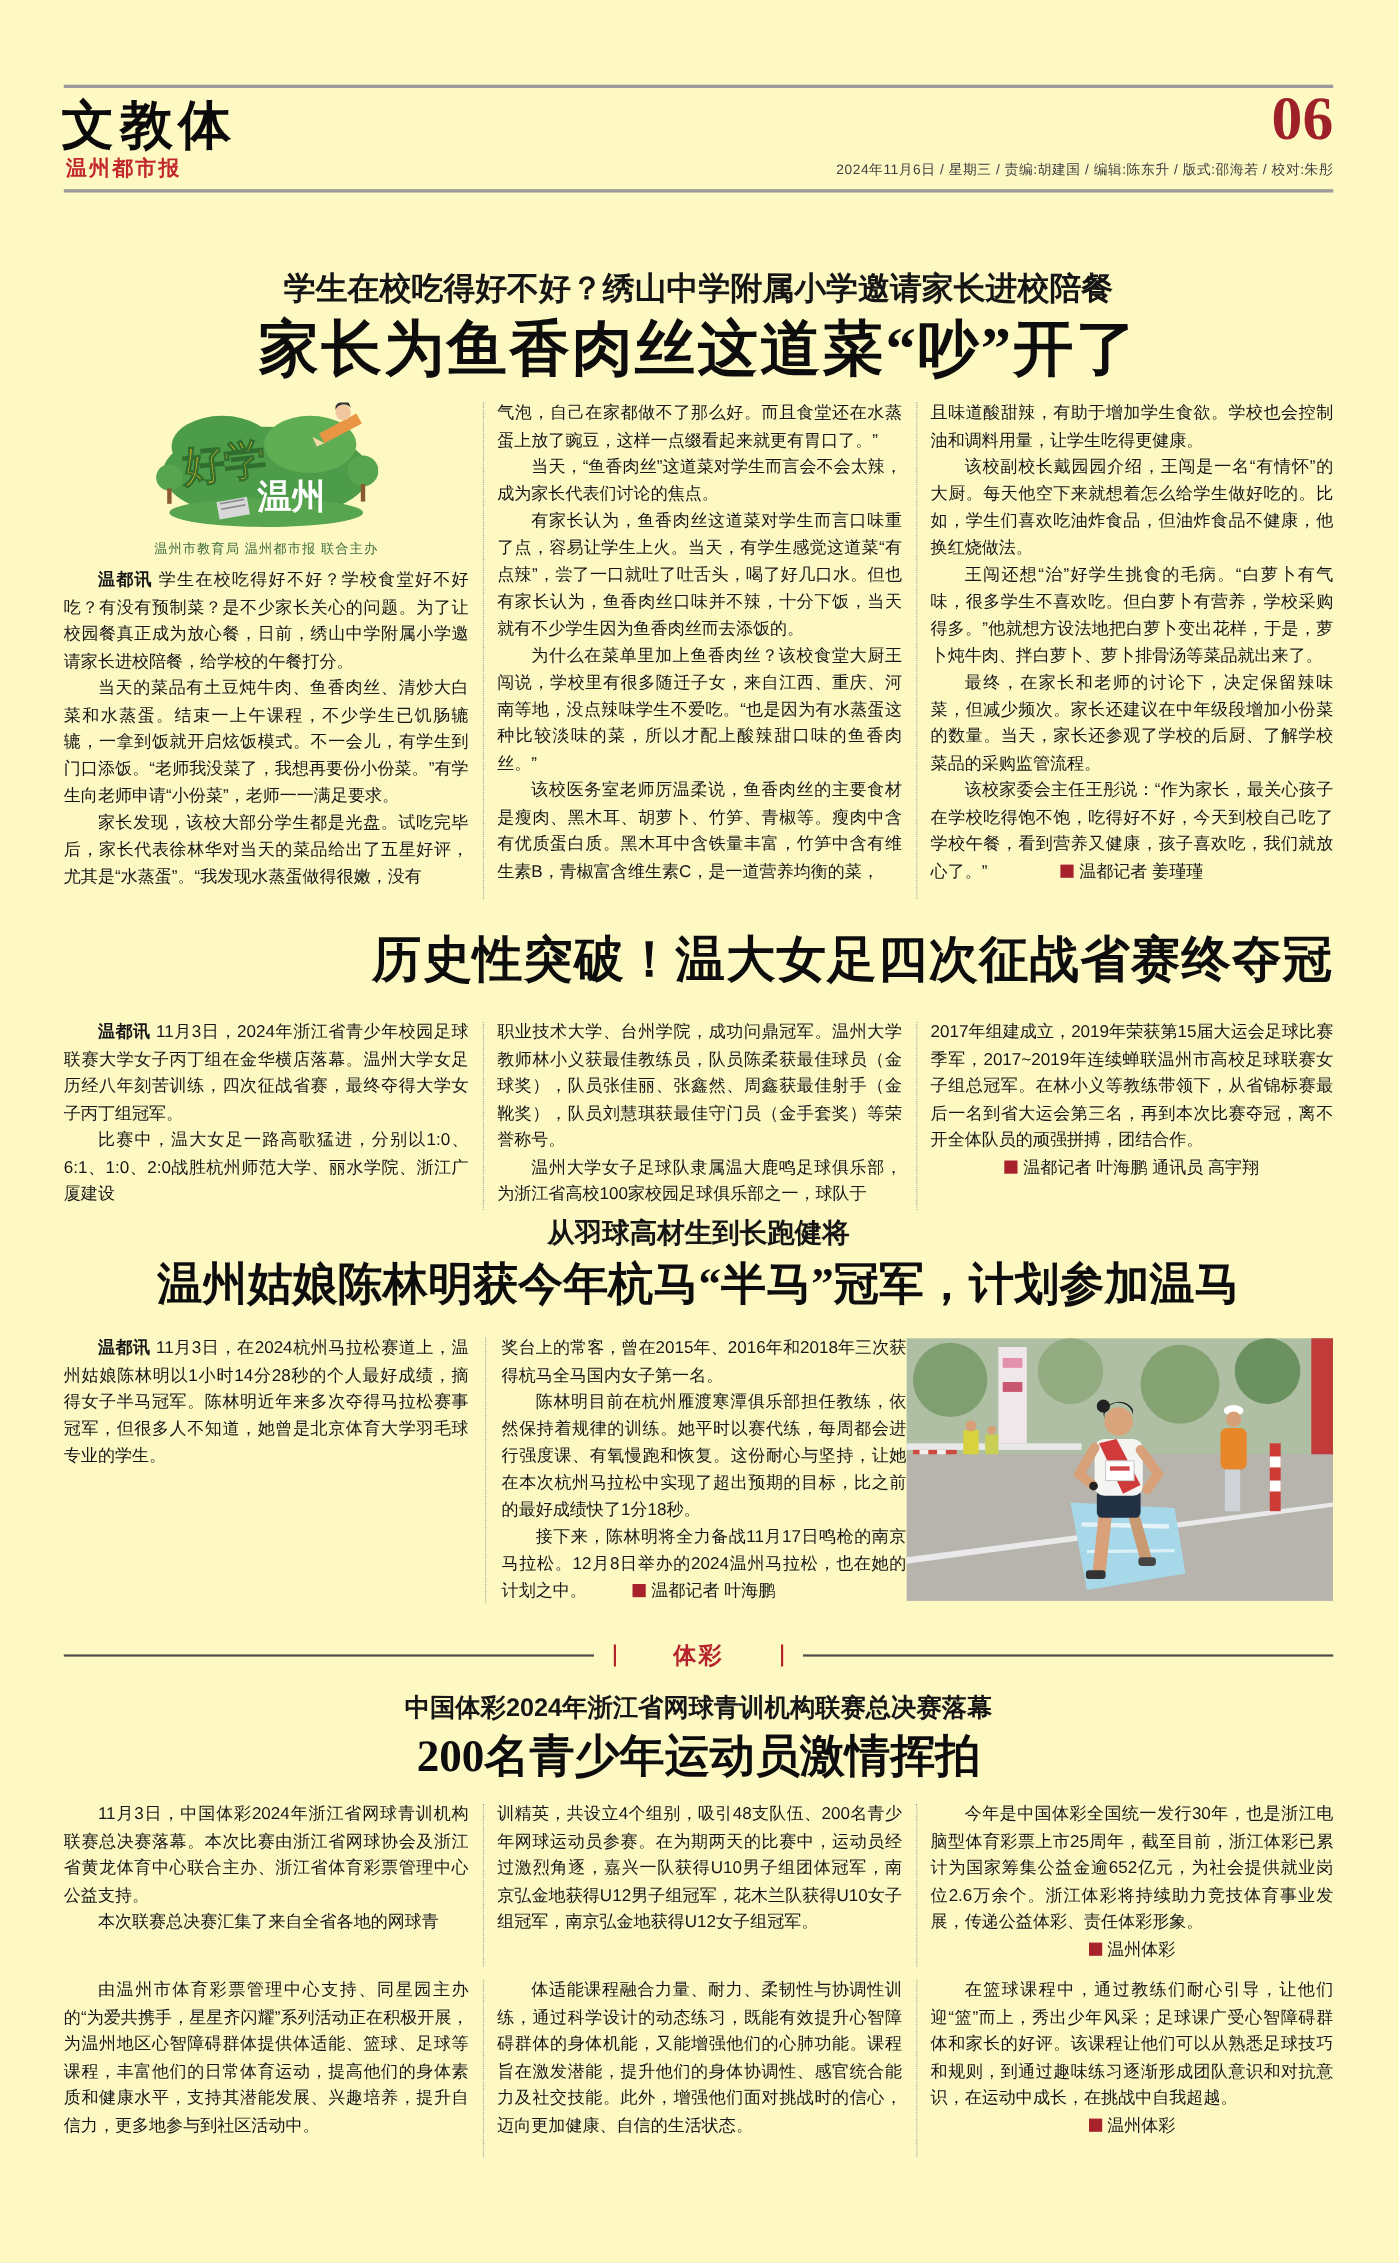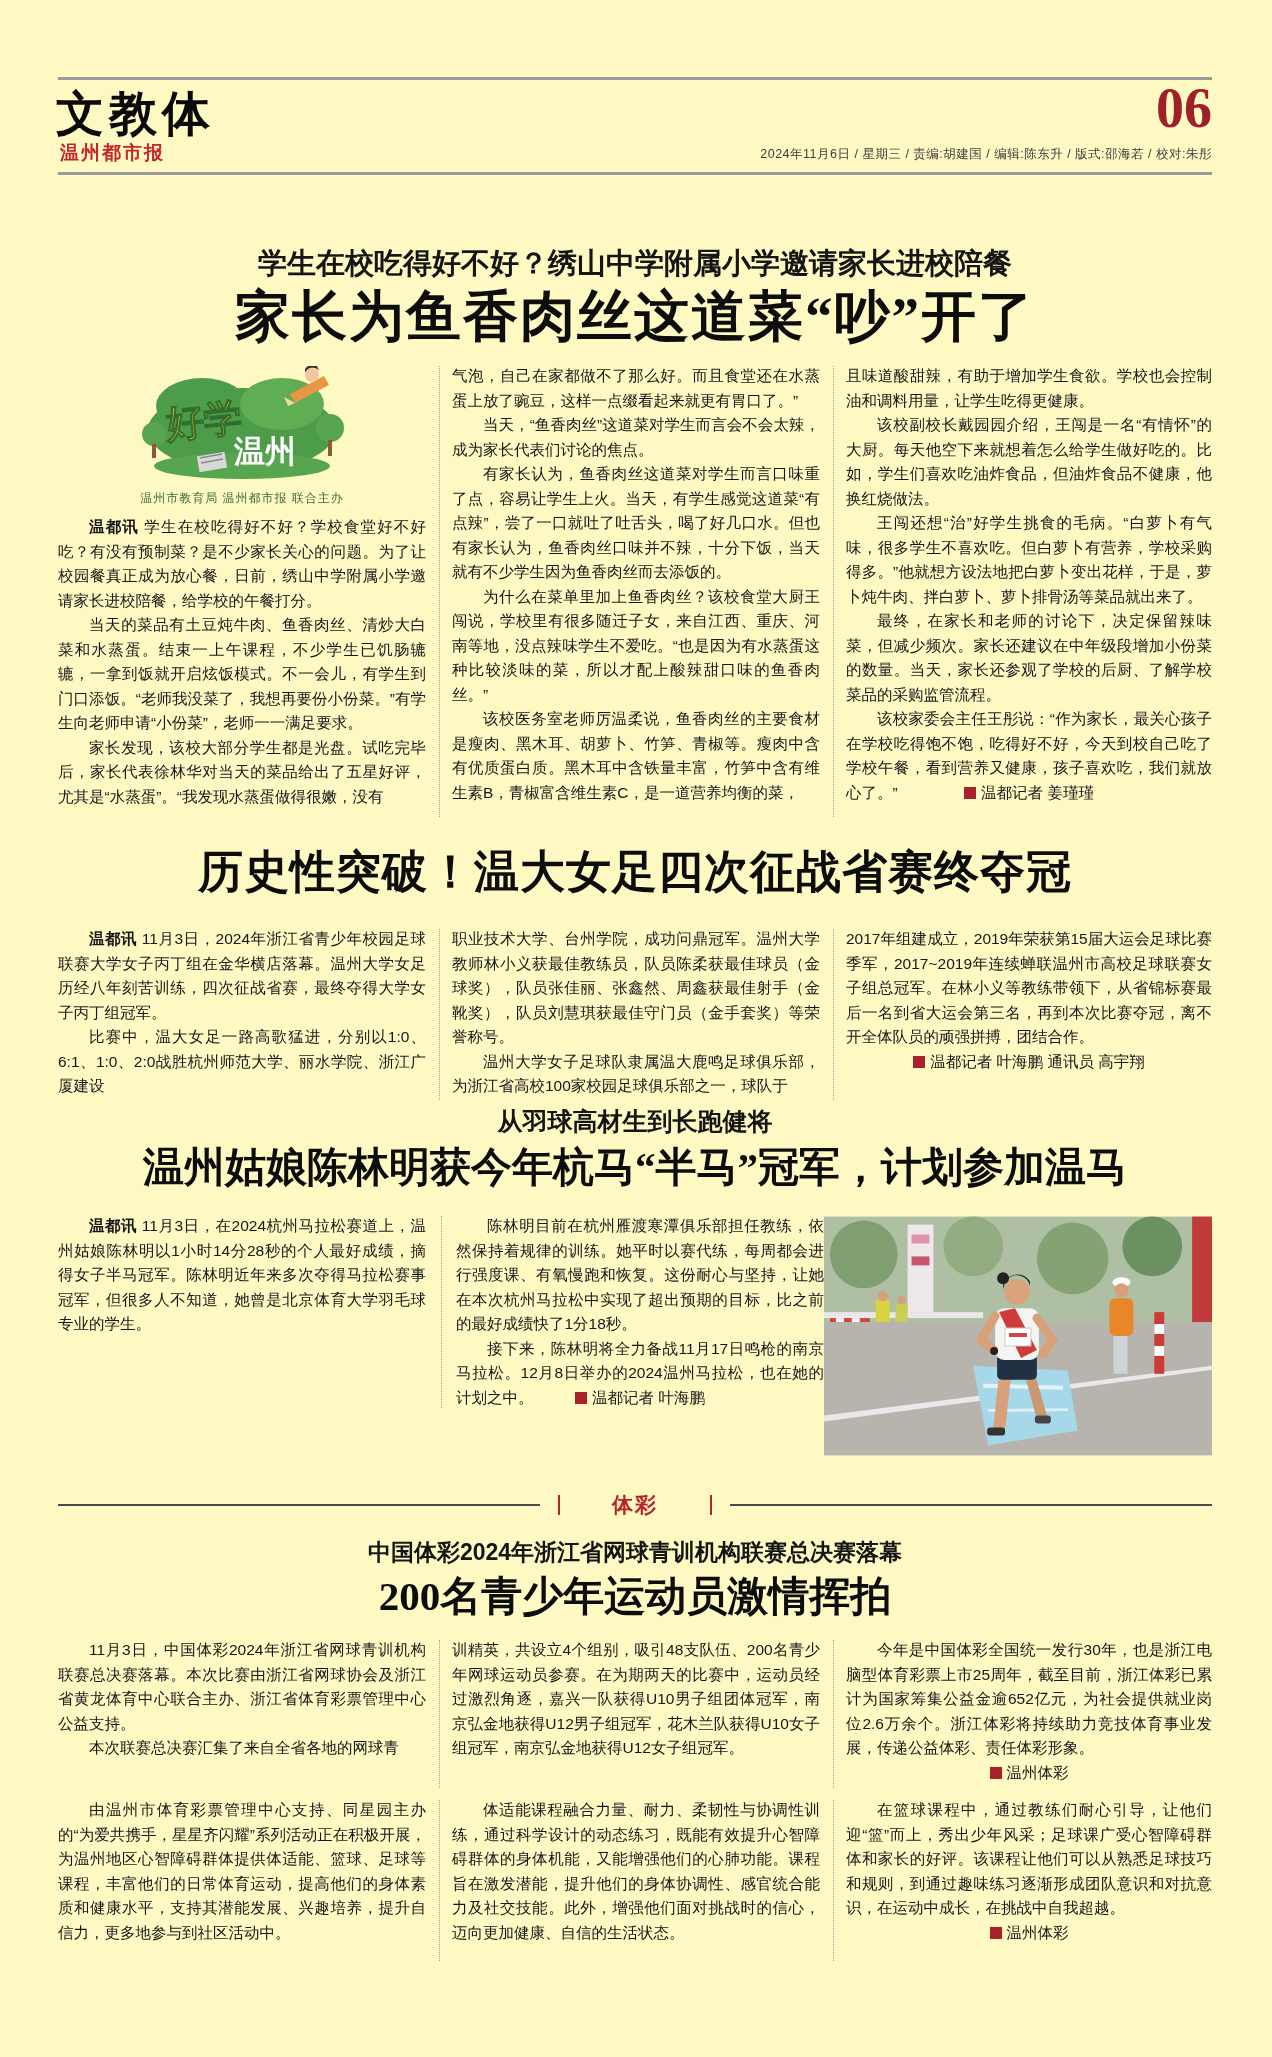--- a/index.html
+++ b/index.html
@@ -29,21 +29,21 @@
   #dateline{position:absolute;right:60px;top:146px;font-size:12.5px;color:#3d3d3d;letter-spacing:.5px;}
   
   #a1{top:246px;}
   #a1 .kicker{font-size:29px;line-height:34px;}
   #a1 .hl{font-size:55px;line-height:62px;margin-top:6px;letter-spacing:2px;}
   #a1 .body{margin-top:16px;height:455px;overflow:hidden;}
   .logobox{width:204px;margin:2px auto 8px auto;text-align:center;}
   .logobox .cap{font-size:12px;color:#3c6b3c;margin-top:2px;letter-spacing:1px;white-space:nowrap;}
   
   #a2{top:845px;}
-  #a2 .hl{font-size:45px;line-height:54px;letter-spacing:1px;}
+  #a2 .hl{font-size:45px;line-height:54px;letter-spacing:1px;text-align:right;}
   #a2 .body{margin-top:28px;height:175px;overflow:hidden;}
   
   #a3{top:1106px;}
   #a3 .kicker{font-size:25px;line-height:30px;}
   #a3 .hl{font-size:41px;line-height:50px;margin-top:6px;}
   #a3 .body{margin-top:22px;height:258px;overflow:hidden;position:relative;}
   #a3 .col{flex:0 0 368px;}
   #photo{position:absolute;right:0;top:2px;width:388px;height:240px;}
   
   #tcdiv{top:1490px;height:30px;display:flex;align-items:center;}
@@ -158,20 +158,21 @@
     <div class="kicker center">从羽球高材生到长跑健将</div>
     <div class="hl center">温州姑娘陈林明获今年杭马“半马”冠军，计划参加温马</div>
     <div class="body">
       <div class="cols" style="width:766px;">
         <div class="col">
             <p class="para"><b>温都讯 </b>11月3日，在2024杭州马拉松赛道上，温州姑娘陈林明以1小时14分28秒的个人最好成绩，摘得女子半马冠军。陈林明近年来多次夺得马拉松赛事冠军，但很多人不知道，她曾是北京体育大学羽毛球专业的学生。</p>
           </div>
         <div class="vdiv"></div>
         <div class="col">
           <div>
+              <p class="para cont">奖台上的常客，曾在2015年、2016年和2018年三次获得杭马全马国内女子第一名。</p>
               <p class="para">陈林明目前在杭州雁渡寒潭俱乐部担任教练，依然保持着规律的训练。她平时以赛代练，每周都会进行强度课、有氧慢跑和恢复。这份耐心与坚持，让她在本次杭州马拉松中实现了超出预期的目标，比之前的最好成绩快了1分18秒。</p>
               <p class="para">接下来，陈林明将全力备战11月17日鸣枪的南京马拉松。12月8日举办的2024温州马拉松，也在她的计划之中。</p>
             </div>
           <div class="byline inline">
             <span class="sq"></span><span>温都记者 叶海鹏</span>
           </div>
         </div>
       </div>
       <div id="photo">
         <svg width="388" height="240" viewBox="0 0 390 240">

